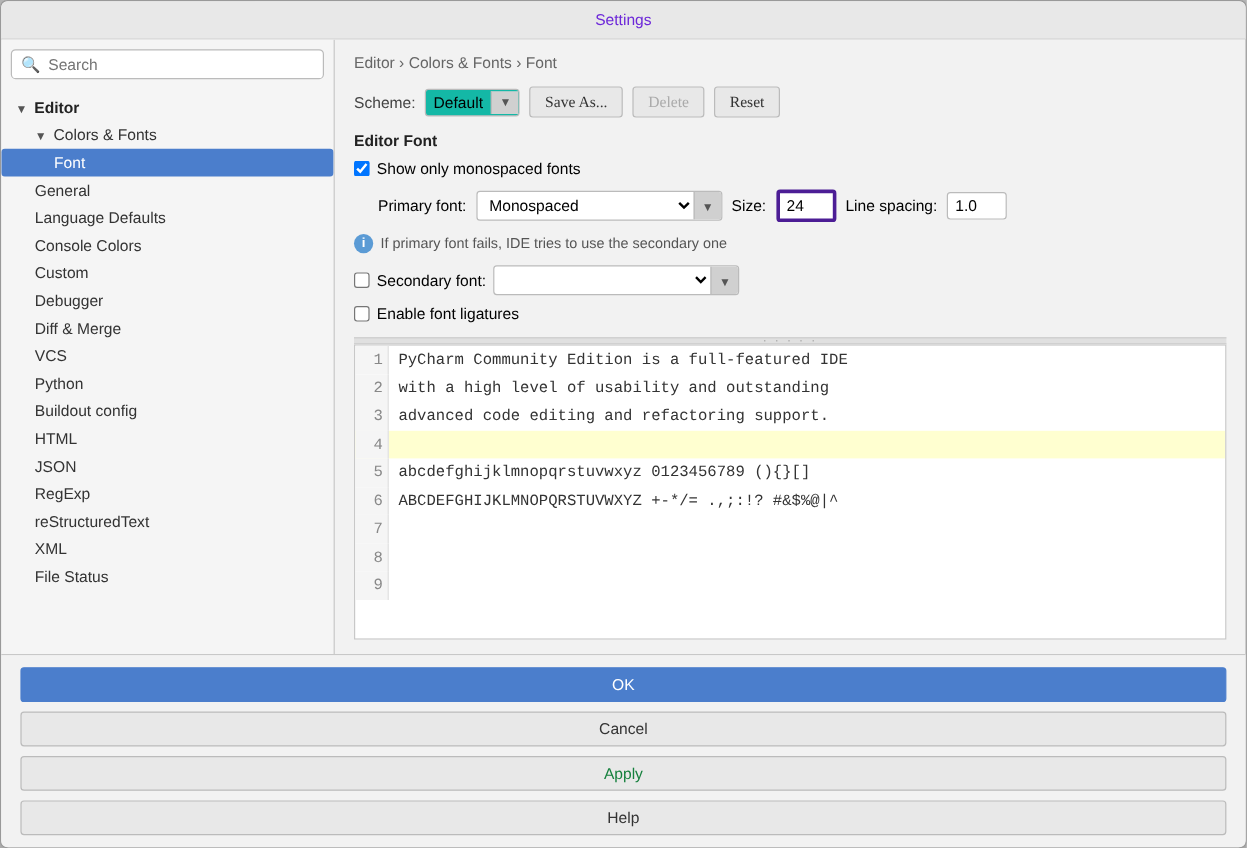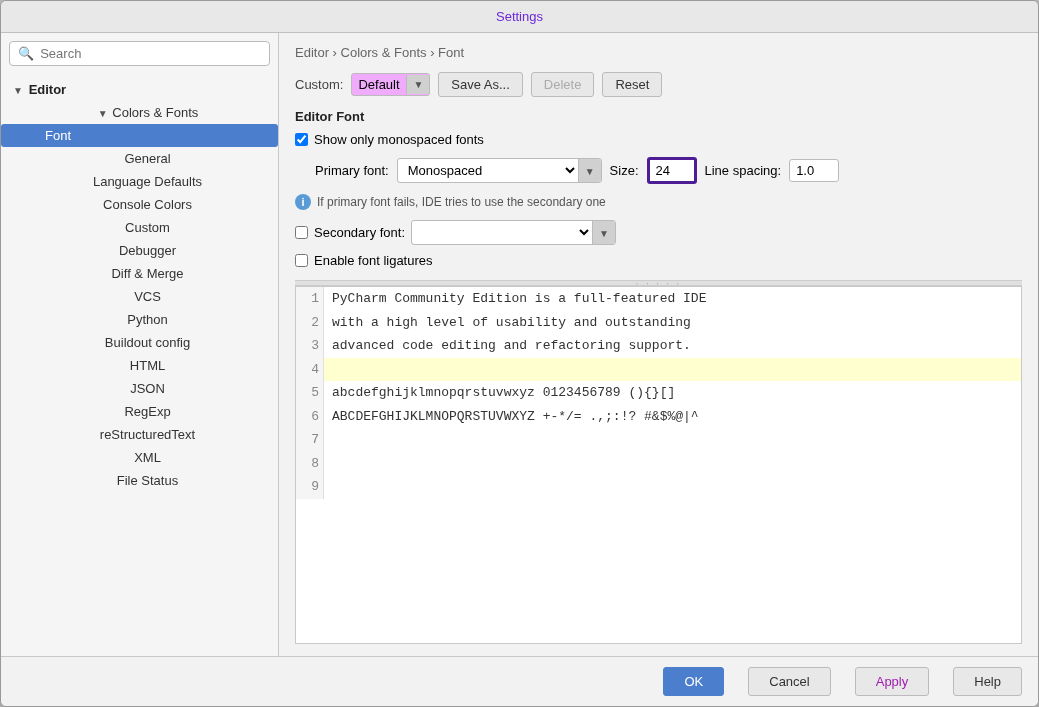--- a/index.html
+++ b/index.html
@@ -74,21 +74,20 @@
       cursor: pointer;
       color: #333;
       white-space: nowrap;
     }
     .tree-item.section {
       font-weight: bold;
       color: #222;
     }
     .tree-item.sub {
       padding-left: 28px;
-      text-align: center;
     }
     .tree-item.subsub {
       padding-left: 44px;
     }
     .tree-item.selected {
       background: #4b7ecc;
       color: white;
       border-radius: 3px;
     }
     .tree-arrow {
@@ -126,21 +125,21 @@
       margin-bottom: 12px;
     }
     .scheme-label {
       color: #444;
     }
     .scheme-select {
       display: flex;
       align-items: center;
       border: 1px solid #bbb;
       border-radius: 3px;
-      background: #f0abfc;
+      background: #14b8a6;
       overflow: hidden;
     }
     .scheme-select select {
       border: none;
       outline: none;
       background: transparent;
       padding: 3px 6px;
       font-size: 13px;
       cursor: pointer;
       appearance: none;
@@ -155,20 +154,21 @@
       align-items: center;
     }
     .btn {
       padding: 4px 12px;
       border: 1px solid #bbb;
       border-radius: 3px;
       background: #e8e8e8;
       cursor: pointer;
       font-size: 13px;
       color: #333;
+      font-family: Liberation Serif, serif;
     }
     .btn:disabled {
       color: #aaa;
       cursor: default;
     }
     .checkbox-row {
       display: flex;
       align-items: center;
       gap: 6px;
       margin-bottom: 10px;
@@ -321,44 +321,45 @@
       color: #aaa;
       font-size: 10px;
       letter-spacing: 2px;
     }
     
     .dialog-footer {
       border-top: 1px solid #c8c8c8;
       padding: 10px 16px;
       display: flex;
       justify-content: flex-end;
-      gap: 24px;
+      gap: 8px;
       background: #f2f2f2;
       border-radius: 0 0 6px 6px;
+      flex-direction: column;
     }
     .btn-primary {
       padding: 6px 20px;
       border: 1px solid #4b7ecc;
       border-radius: 3px;
       background: #4b7ecc;
       color: white;
       cursor: pointer;
       font-size: 13px;
     }
     .btn-footer {
       padding: 6px 20px;
       border: 1px solid #bbb;
       border-radius: 3px;
       background: #e8e8e8;
       cursor: pointer;
       font-size: 13px;
       color: #333;
     }
     .btn-footer:disabled {
-      color: #a21caf;
+      color: #15803d;
     }
     .chevron {
       font-size: 10px;
       color: #555;
     }
   </style>
 </head>
 <body>
 
 <div class="dialog">
@@ -459,21 +460,21 @@
 
       <div class="breadcrumb">
         <span>Editor</span>
         <span> › </span>
         <span>Colors &amp; Fonts</span>
         <span> › </span>
         <span>Font</span>
       </div>
 
       <div class="scheme-row">
-        <span class="scheme-label">Custom:</span>
+        <span class="scheme-label">Scheme:</span>
         <div class="scheme-select">
           <select>
             <option>Default</option>
           </select>
           <div class="scheme-dropdown-btn">
             <span class="chevron">▼</span>
           </div>
         </div>
         <button class="btn">Save As...</button>
         <button class="btn" disabled="">Delete</button>

